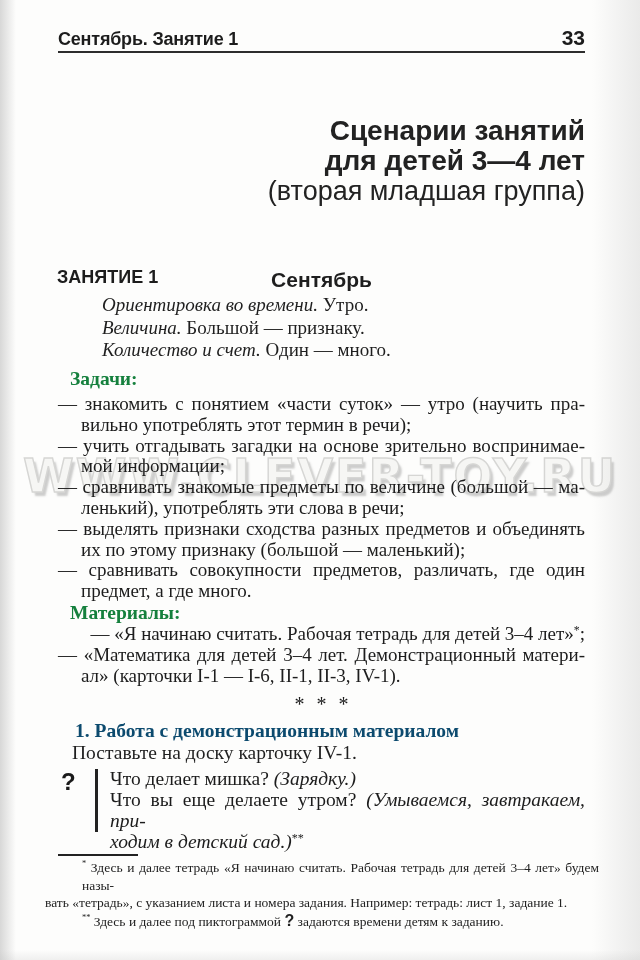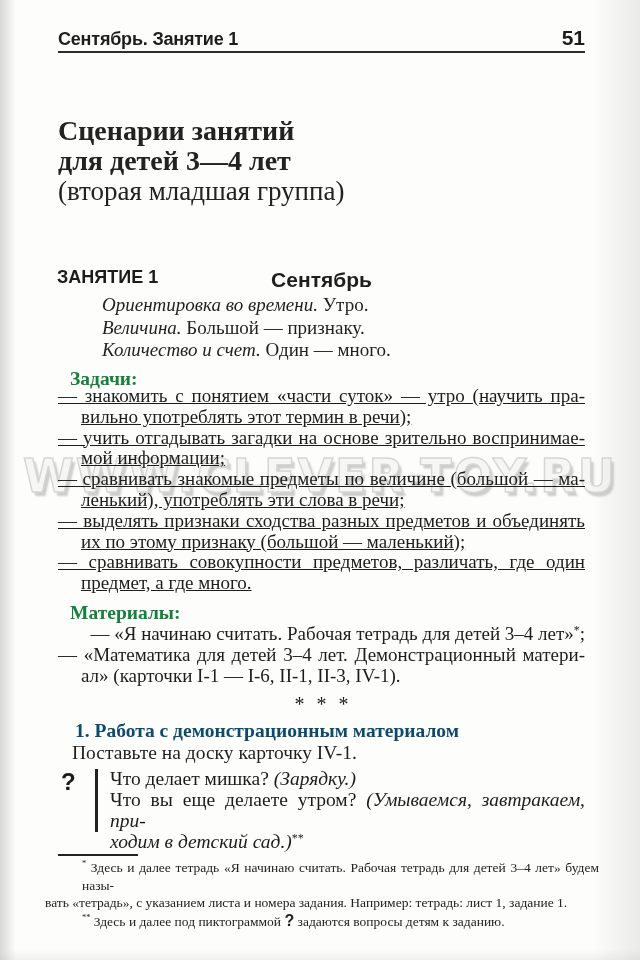--- a/index.html
+++ b/index.html
@@ -37,22 +37,22 @@
     position:absolute;left:58px;right:55px;top:26px;
     display:flex;justify-content:space-between;align-items:flex-end;
     font-family:"Liberation Sans","DejaVu Sans",sans-serif;
     font-weight:bold;color:#1c1c1c;
   }
   .running-title{font-size:18px;letter-spacing:-.2px;}
   .page-number{font-size:21px;font-weight:600;}
   .head-rule{position:absolute;left:58px;right:55px;top:51px;height:2px;background:#2d2d2d;}
 
   .book-title{
-    position:absolute;left:58px;right:55px;top:116px;text-align:left;
-    font-family:Liberation Serif, serif;color:#222;
+    position:absolute;left:58px;right:55px;top:116px;text-align:right;
+    font-family:Liberation Sans, sans-serif;color:#222;
     line-height:30px;font-size:28px;
   }
   .book-title .b{font-weight:bold;display:block;}
   .book-title .r{font-weight:400;display:block;font-size:27px;}
 
   .month-head{
     position:absolute;left:58px;right:55px;top:228px;text-align:center;
     font-family:"Liberation Sans","DejaVu Sans",sans-serif;
     font-weight:bold;font-size:21px;color:#1e1e1e;margin-top:40px;
   }
@@ -63,21 +63,21 @@
   }
 
   .topics{position:absolute;left:102px;top:294px;font-size:19px;line-height:22.5px;}
   .topics em{font-style:italic;}
 
   .b-head{position:absolute;left:70px;font-weight:bold;font-size:19.5px;color:#15803d;}
   .tasks-head{top:368px;}
   .materials-head{top:602px;}
 
   .list{position:absolute;left:58px;width:527px;font-size:19px;line-height:20.8px;color:#1d1d1d;}
-  .tasks-list{top:386px;text-decoration:underline;}
+  .tasks-list{top:394px;}
   .materials-list{top:624px;}
   .li{padding-left:23px;}
   .li.first{text-indent:-23px;text-align:right;}
   .li.full{text-align:justify;text-align-last:justify;}
 
   sup{font-size:.62em;line-height:0;vertical-align:6px;}
 
   .stars{position:absolute;left:58px;right:55px;top:693px;text-align:center;
     font-size:20px;word-spacing:7px;color:#1d1d1d;}
 
@@ -106,21 +106,21 @@
 <body>
 
 <div class="page">
 
   <div class="watermark">WWW.CLEVER-TOY.RU</div>
 
   <div class="content">
 
     <div class="running-head">
       <span class="running-title">Сентябрь. Занятие 1</span>
-      <span class="page-number">51</span>
+      <span class="page-number">33</span>
     </div>
     <div class="head-rule"></div>
 
     <div class="book-title">
       <span class="b">Сценарии занятий</span>
       <span class="b">для детей 3—4 лет</span>
       <span class="r">(вторая младшая группа)</span>
     </div>
 
     <div class="month-head">Сентябрь</div>
@@ -169,21 +169,21 @@
         <div class="q-line full"><span>Что вы еще делаете утром? </span><em>(Умываемся, завтракаем, при-</em></div>
         <div class="q-line"><em>ходим в детский сад.)</em><sup>**</sup></div>
       </div>
     </div>
 
     <div class="fn-rule"></div>
 
     <div class="footnotes">
       <div class="fn-line indent full"><sup>*</sup><span> Здесь и далее тетрадь «Я начинаю считать. Рабочая тетрадь для детей 3–4 лет» будем назы-</span></div>
       <div class="fn-line">вать «тетрадь», с указанием листа и номера задания. Например: тетрадь: лист 1, задание 1.</div>
-      <div class="fn-line indent"><sup>**</sup><span> Здесь и далее под пиктограммой </span><span class="fn-q">?</span><span> задаются вопросы детям к заданию.</span></div>
+      <div class="fn-line indent"><sup>**</sup><span> Здесь и далее под пиктограммой </span><span class="fn-q">?</span><span> задаются времени детям к заданию.</span></div>
     </div>
 
   </div>
 
   <div class="edge-left"></div>
   <div class="edge-right"></div>
   <div class="edge-bottom"></div>
 </div>
 
 </body></html>

